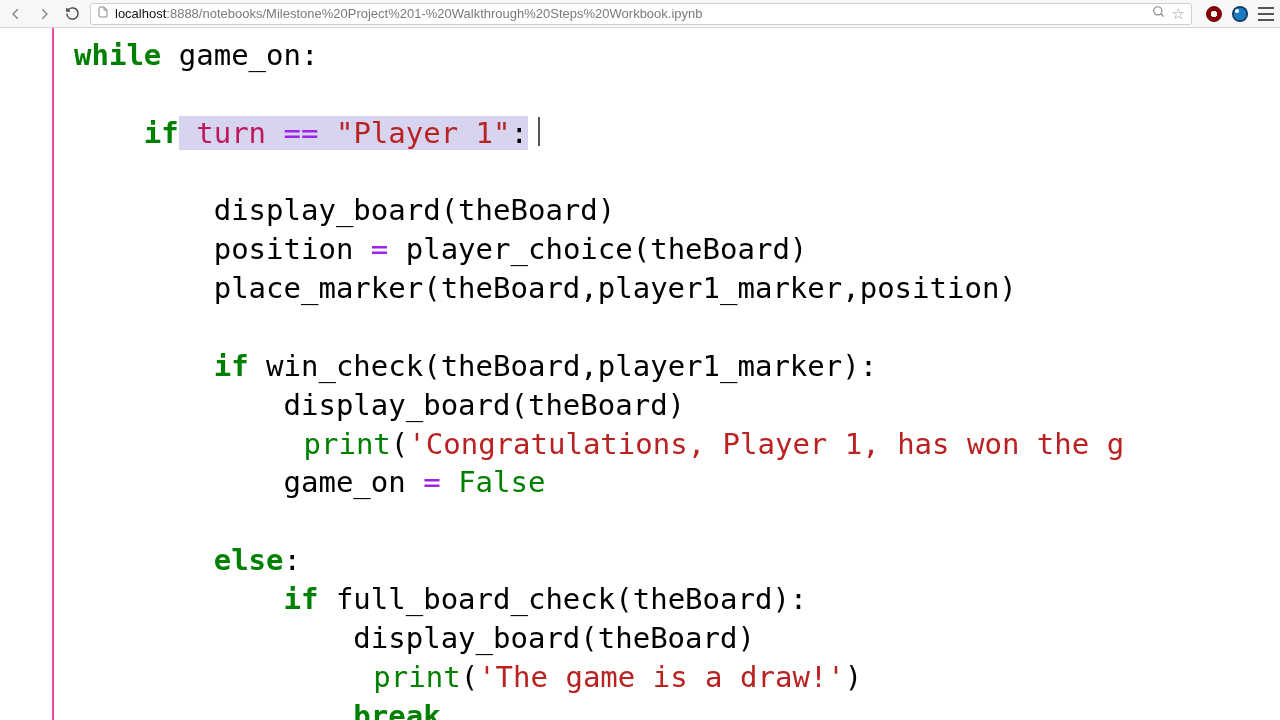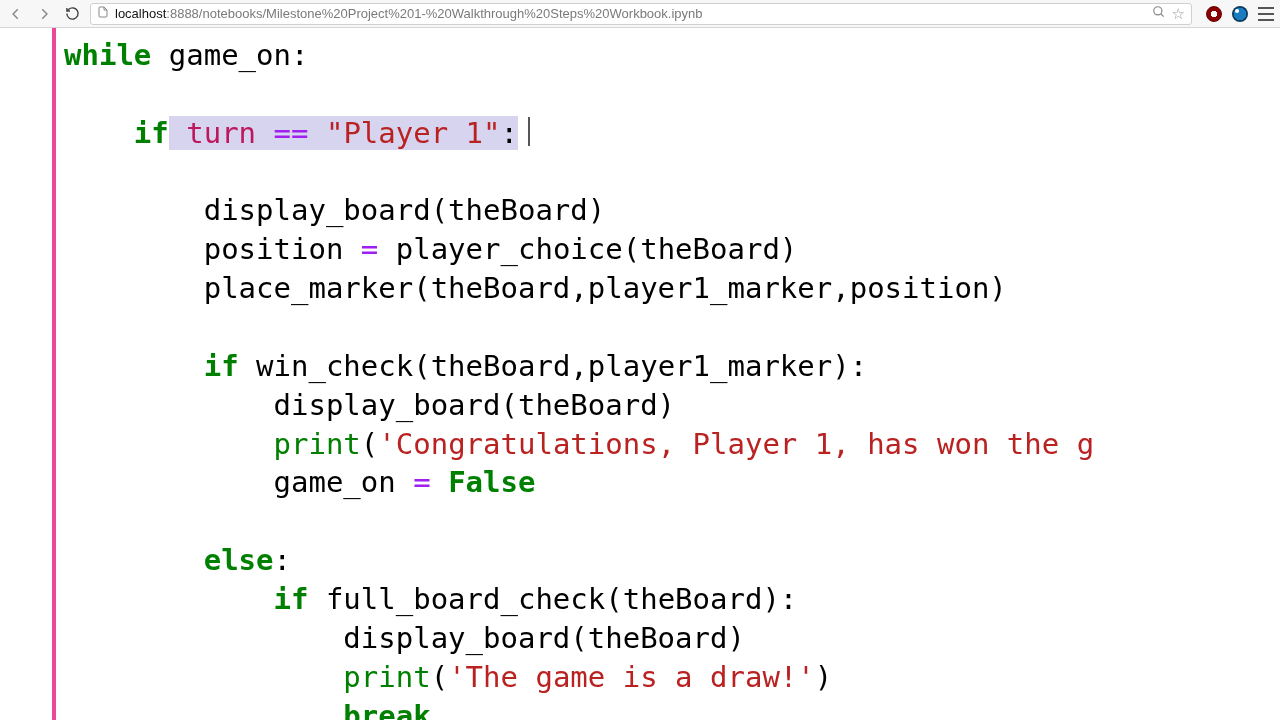--- a/index.html
+++ b/index.html
@@ -66,35 +66,35 @@
   .hamburger span{ height:2px; background:#555; display:block; }
 
   
   .notebook {
     width: 100%; height: calc(720px - 28px);
     overflow:hidden;
     position:relative;
   }
   .cell {
     margin-left: 52px;           
-    border-left: 4px solid #ec4899;
+    border-left: 2px solid #ec4899;
     height: 100%;
-    padding: 8px 8px 0 8px;
+    padding: 8px 8px 0 20px;
     font-family: "DejaVu Sans Mono","Menlo","Consolas",monospace;
     font-size: 29px;            
     line-height: 1.34;
     color: #000;
     white-space: pre;
     overflow: hidden;
   }
   .kw   { color:#008000; font-weight:700; }  
-  .builtin { color:#008000; font-weight:400; }
+  .builtin { color:#008000; font-weight:400;margin-left:20px; }
   .str  { color:#ba2121; }                   
   .op   { color:#a020f0; }                   
-  .boolv{ color:#008000; font-weight:700;text-align:center; }
+  .boolv{ color:#008000; font-weight:400;text-align:center; }
   .nm   { color:#be185d; }                      
   .sel  { background:#d7d4f0; }              
   .caret{
     display:inline-block; width:1px; height:1em; vertical-align:-0.12em;
     border-left:2px solid #555; margin-left:10px;
   }
 </style>
 </head>
 <body>
 

